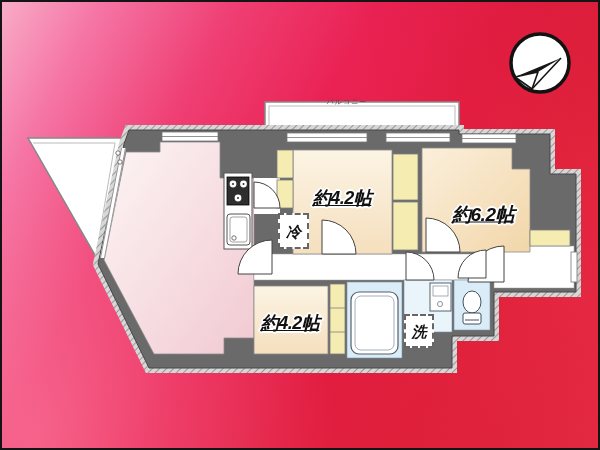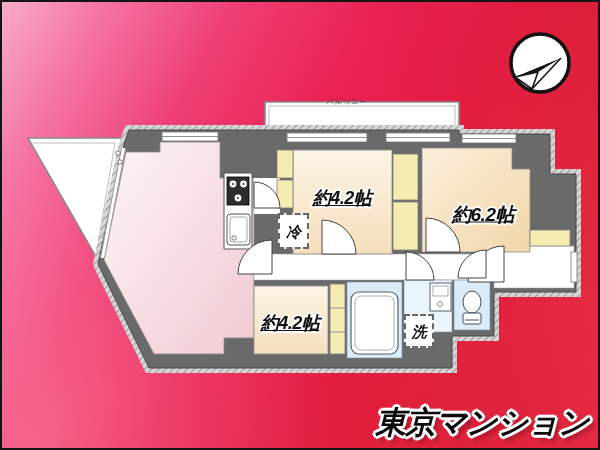--- a/index.html
+++ b/index.html
@@ -169,14 +169,13 @@
   </svg>
 
   <div class="balc" style="left:345px; top:95px;">バルコニー</div>
   <div class="lbl" style="left:340px; top:196px; font-size:18px;">約4.2帖</div>
   <div class="lbl" style="left:481px; top:196px; font-size:19px;margin-top:16px;">約6.2帖</div>
   <div class="lbl" style="left:288px; top:321px; font-size:18px;">約4.2帖</div>
 
   <div class="dashbox" style="left:276px; top:211px; width:31px; height:36px; font-size:15px;">冷</div>
   <div class="dashbox" style="left:402px; top:312px; width:30px; height:34px; font-size:15px;">洗</div>
 
-  <div class="logo">東京マンション</div>
 </div>
 
 </body></html>

